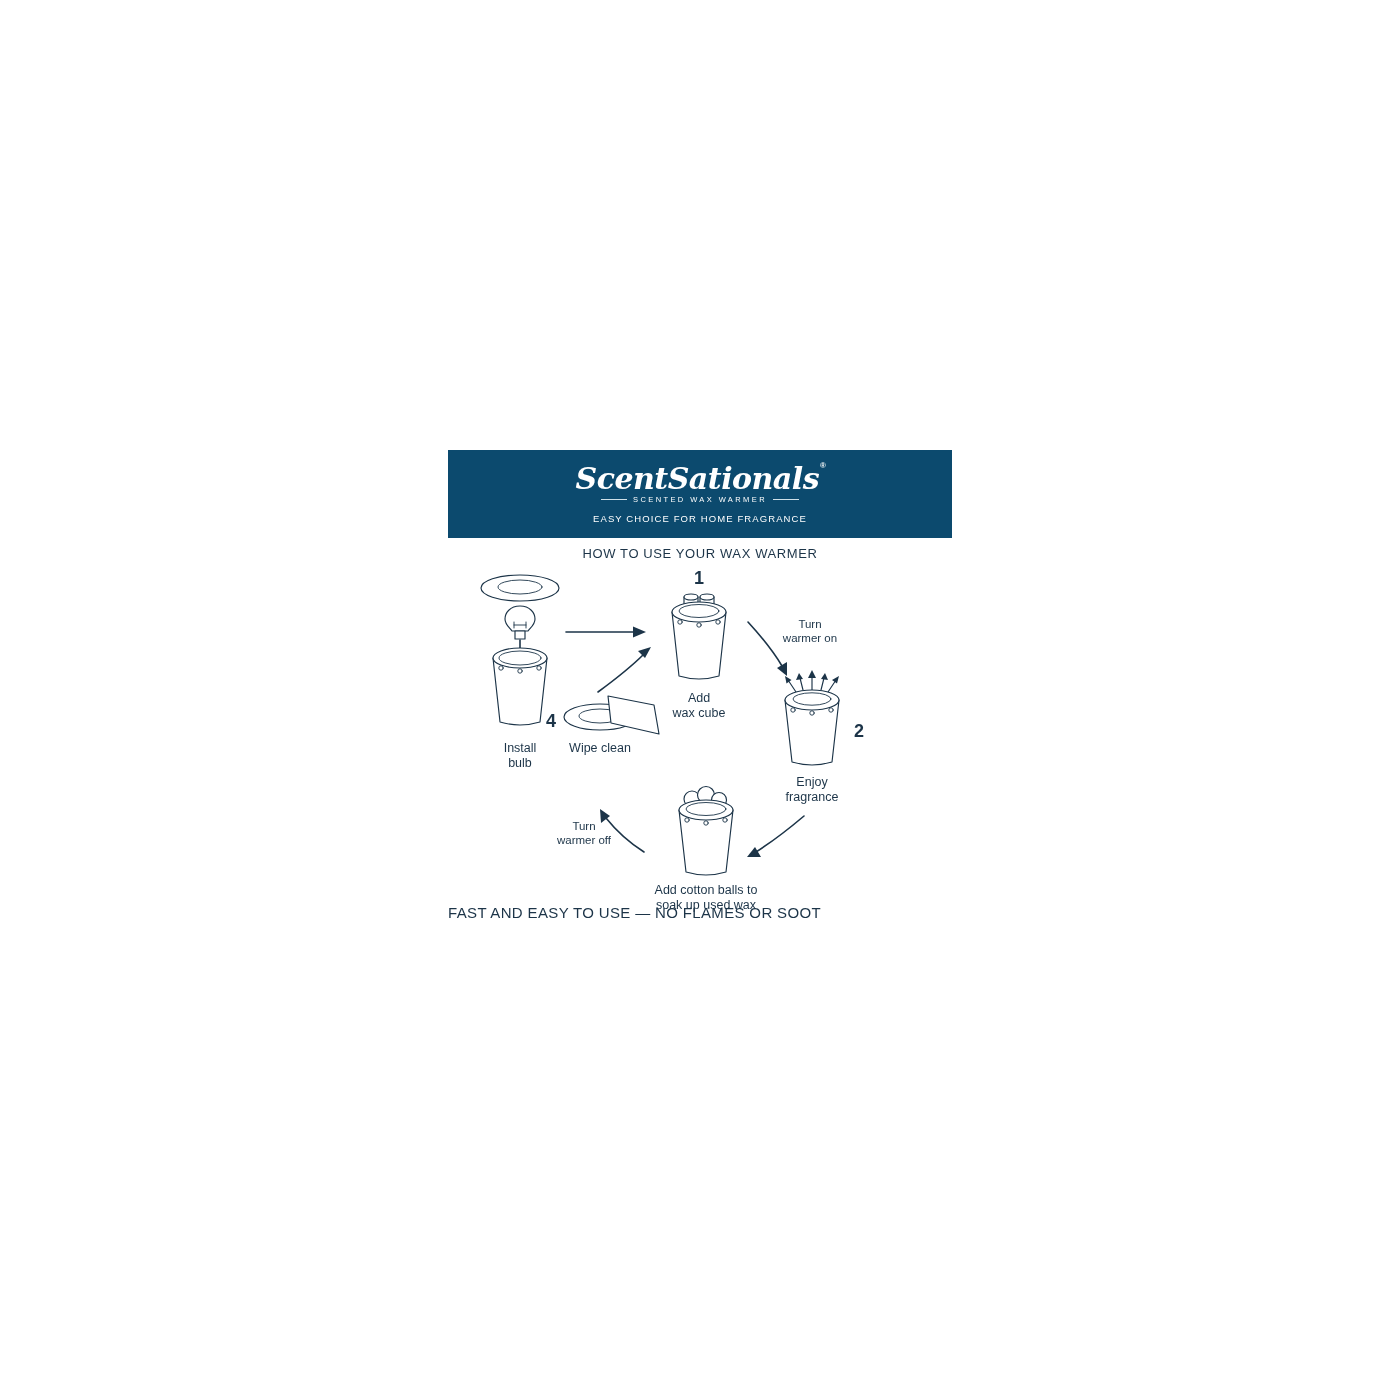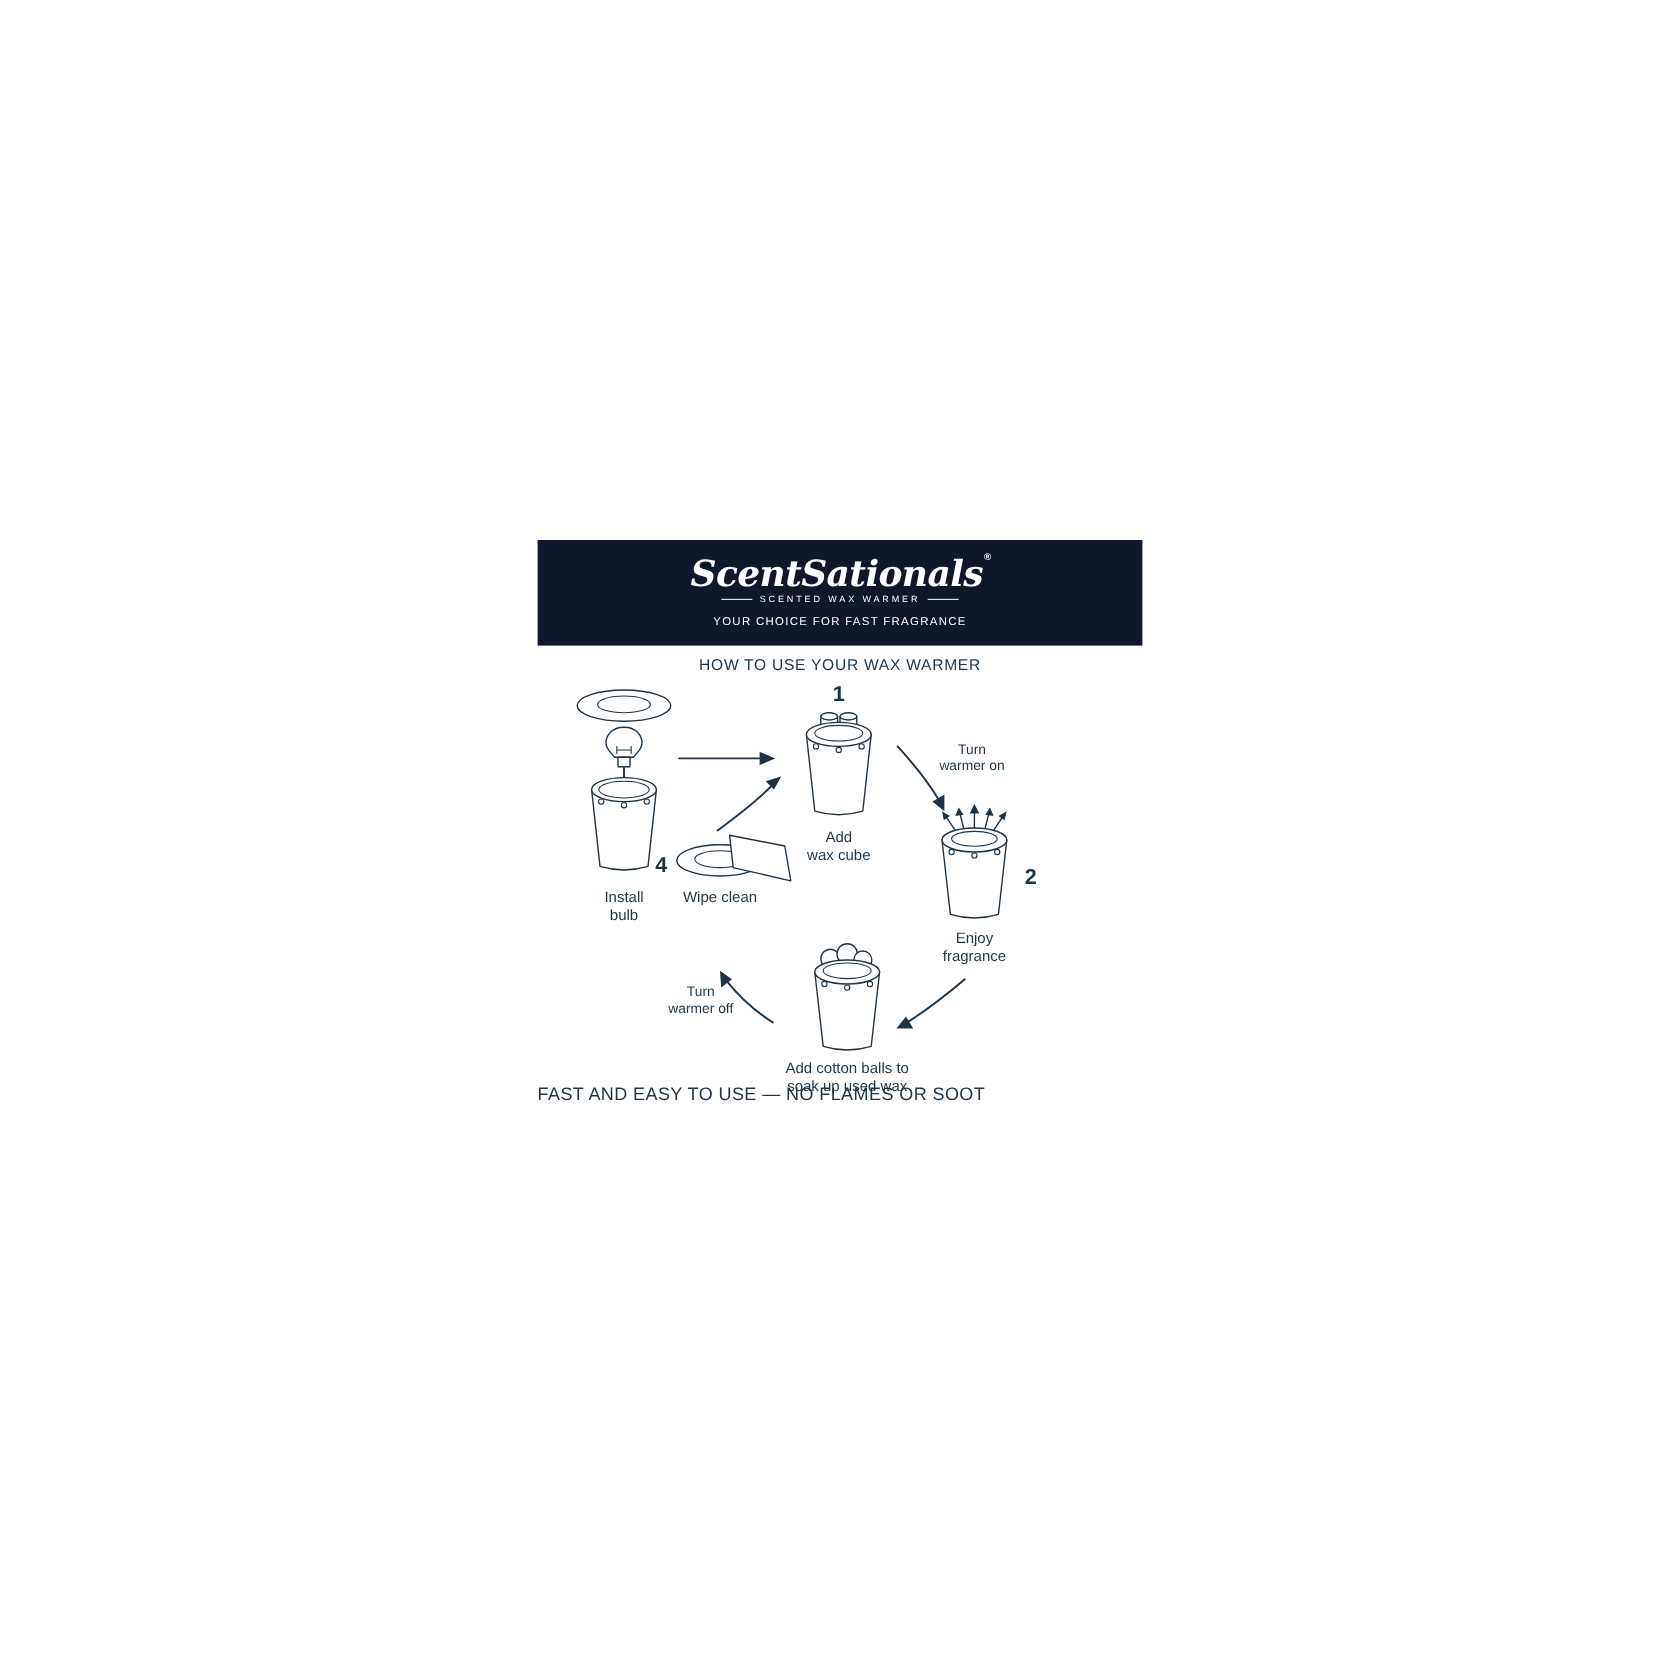--- a/index.html
+++ b/index.html
@@ -23,21 +23,21 @@
     height: 480px;
   }
 
   
   .banner {
     position: absolute;
     left: 0;
     top: 0;
     width: 504px;
     height: 88px;
-    background: #0f172a;
+    background: #0c4a6e;
     display: flex;
     flex-direction: column;
     align-items: center;
     justify-content: center;
   }
   .brand-wrap {
     position: relative;
     text-align: center;
     line-height: 1;
   }
@@ -177,21 +177,21 @@
 
   <div class="banner">
     <div class="brand-wrap">
       <div class="brand-name"><span>ScentSationals</span><span class="brand-reg">®</span></div>
       <div class="brand-sub-row">
         <span class="brand-rule"></span>
         <span class="brand-sub">SCENTED WAX WARMER</span>
         <span class="brand-rule"></span>
       </div>
     </div>
-    <div class="brand-tag">YOUR CHOICE FOR FAST FRAGRANCE</div>
+    <div class="brand-tag">EASY CHOICE FOR HOME FRAGRANCE</div>
   </div>
 
   <div class="headline">HOW TO USE YOUR WAX WARMER</div>
 
   <svg class="diagram" viewBox="0 0 504 350">
 
     <g>
 
       <ellipse class="fill-w" cx="72" cy="26" rx="39" ry="13"></ellipse>
       <ellipse class="ln-thin" cx="72" cy="25" rx="22" ry="7"></ellipse>

